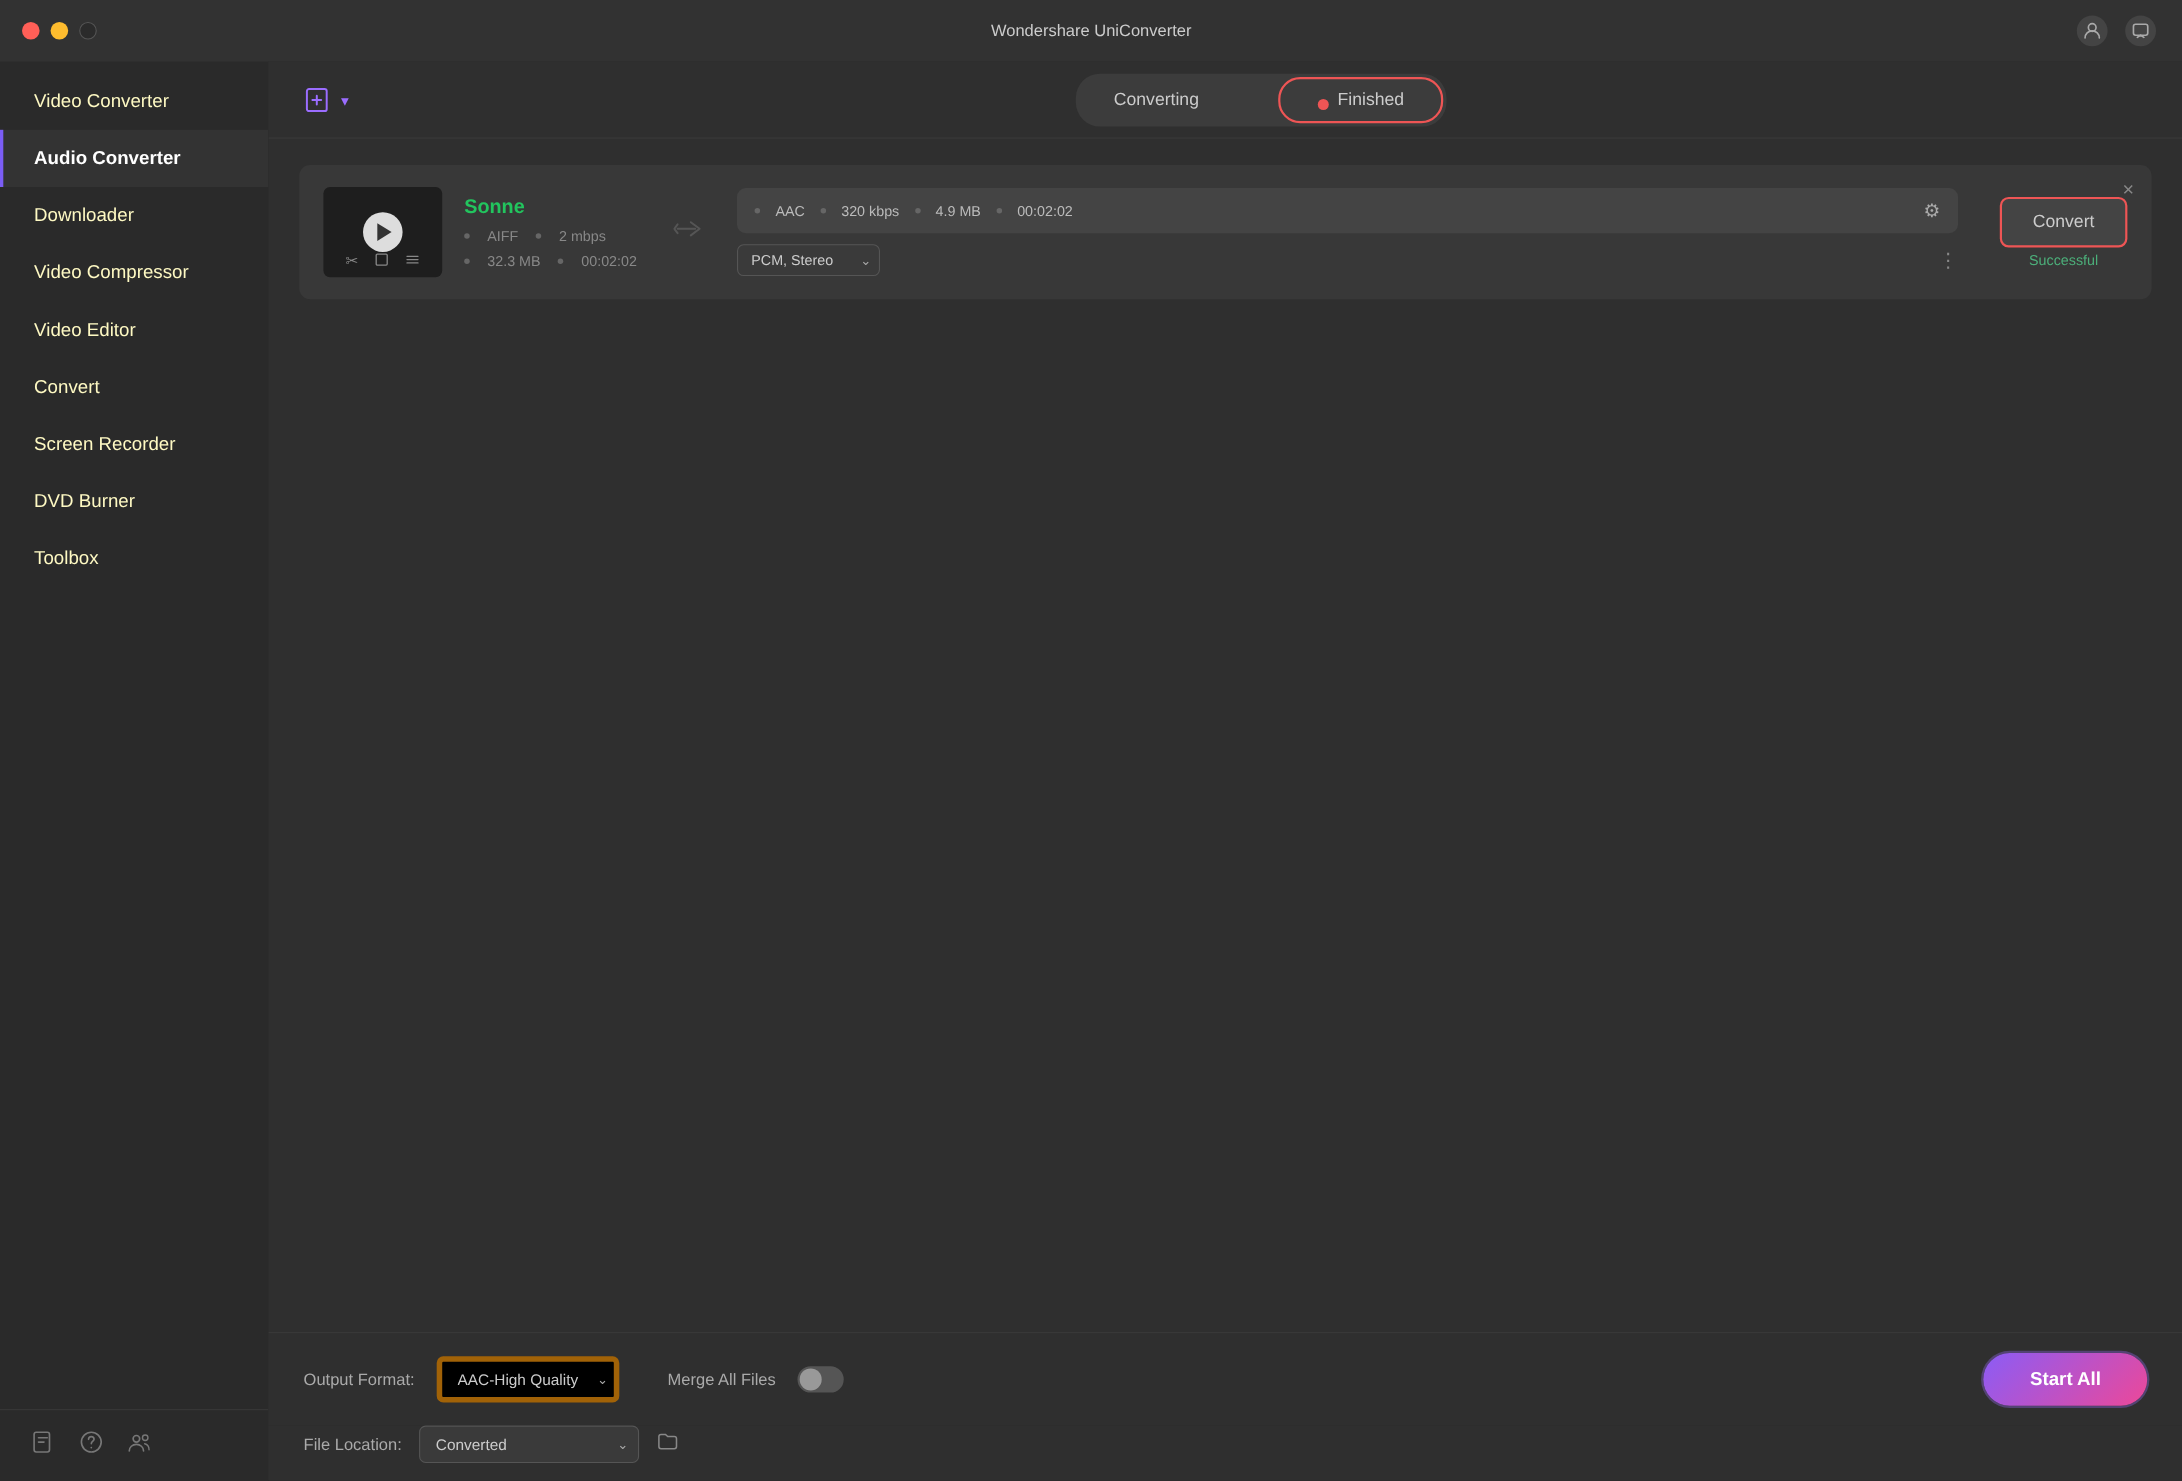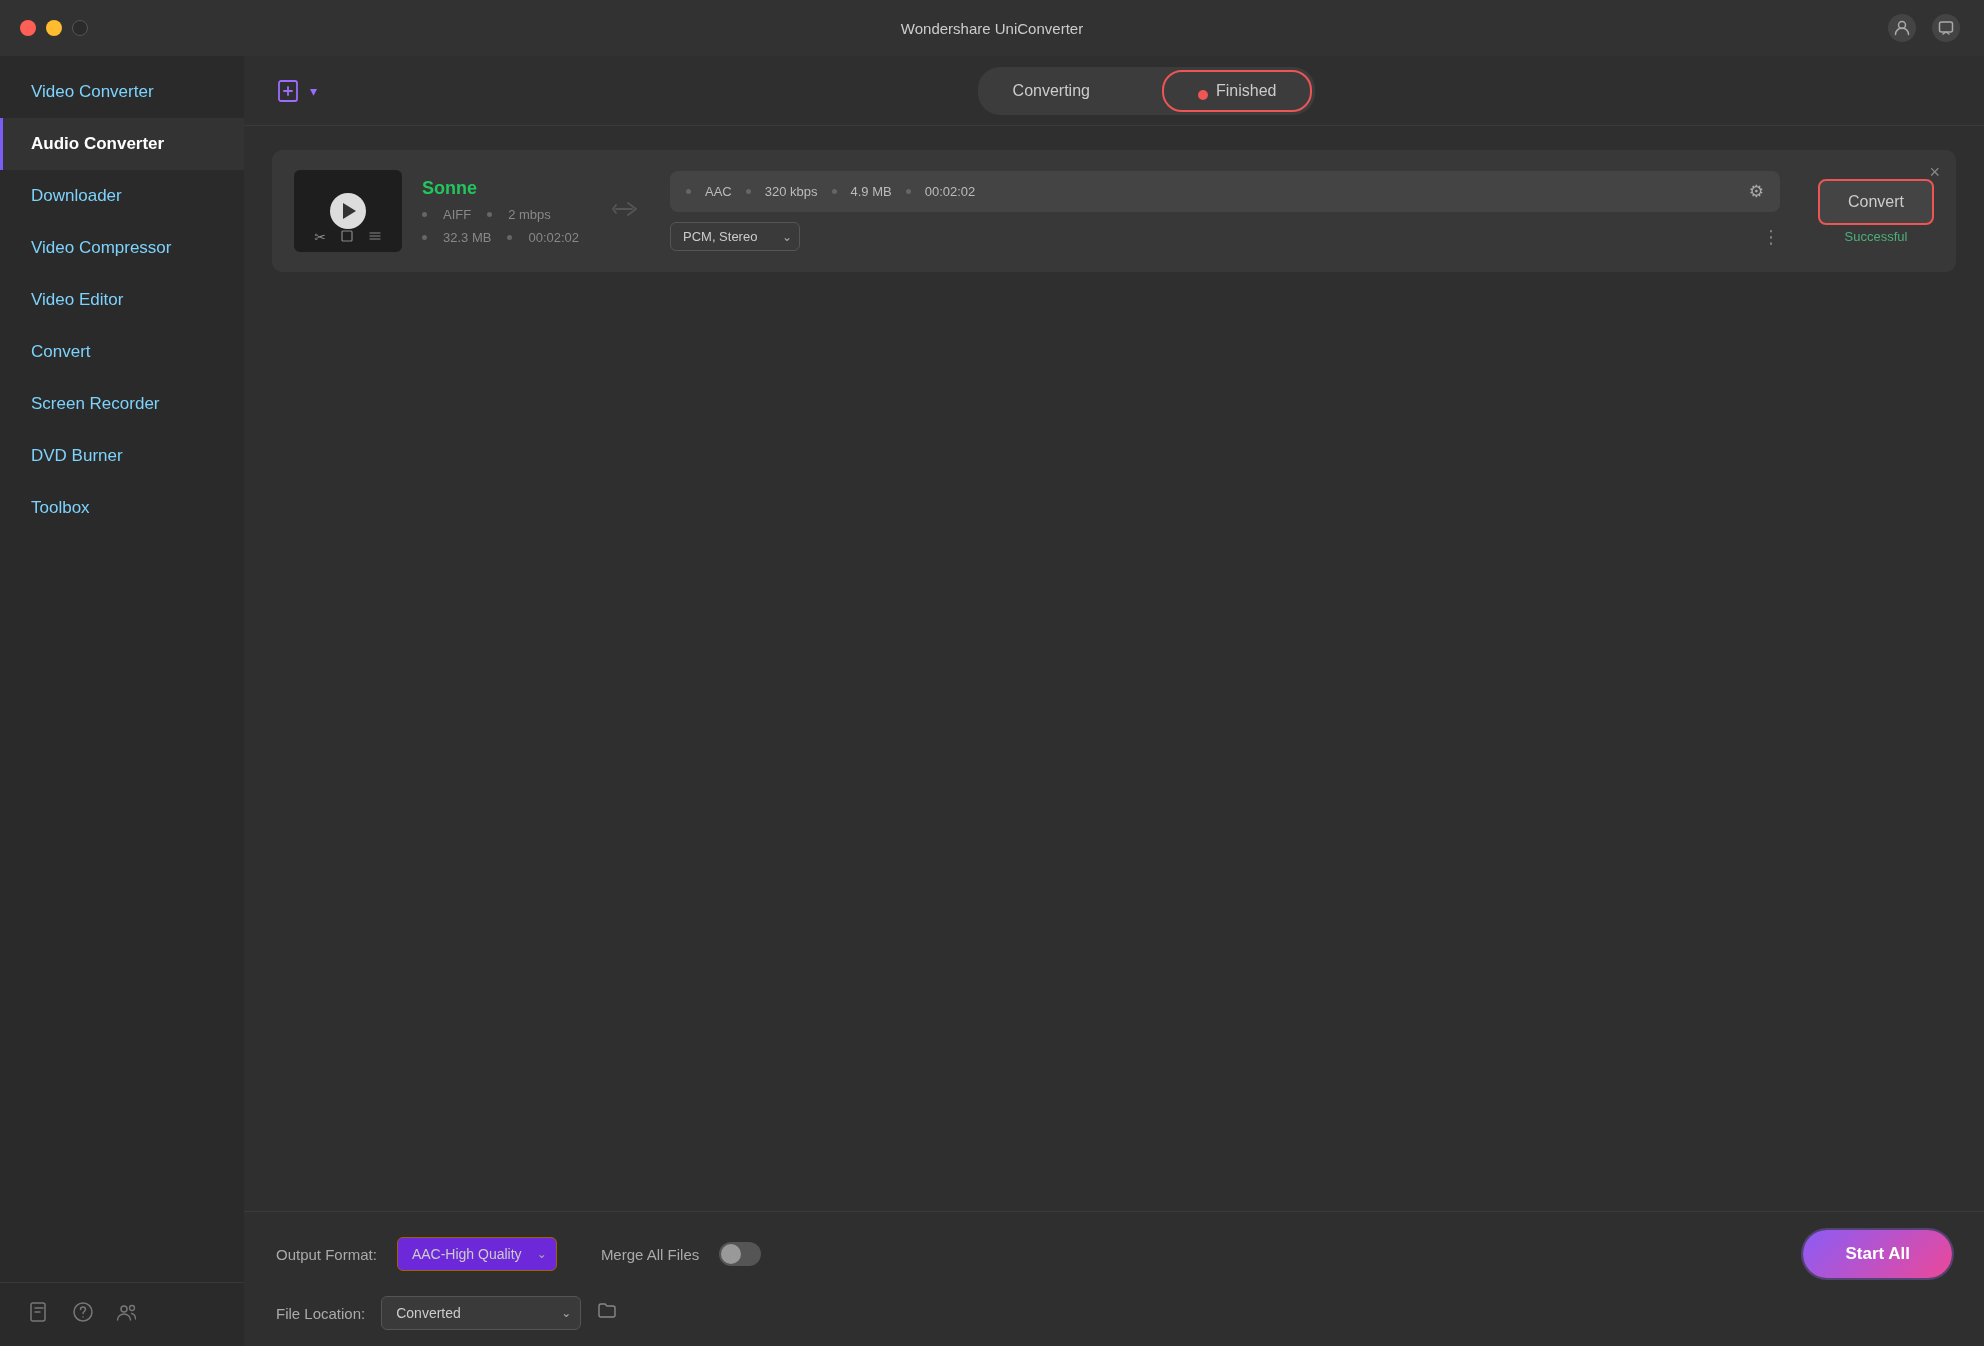--- a/index.html
+++ b/index.html
@@ -75,21 +75,21 @@
       width: 244px;
       background: #2a2a2a;
       display: flex;
       flex-direction: column;
       flex-shrink: 0;
       padding-top: 10px;
     }
     .sidebar-item {
       padding: 16px 28px;
       font-size: 17px;
-      color: #7dd3fc;
+      color: #fef9c3;
       cursor: pointer;
       border-left: 3px solid transparent;
     }
     .sidebar-item.active {
       color: #ffffff;
       font-weight: 600;
       border-left: 3px solid #7b5df5;
       background: #333;
     }
     .sidebar-bottom {
@@ -380,22 +380,22 @@
       display: flex;
       align-items: center;
       gap: 20px;
       flex-shrink: 0;
     }
     .bottom-label {
       font-size: 15px;
       color: #aaa;
     }
     .output-format-select {
-      background: #6d28d9;
-      border: 1px solid #a16207;
+      background: #000000;
+      border: 5px solid #a16207;
       border-radius: 6px;
       padding: 8px 32px 8px 14px;
       color: #ccc;
       font-size: 14px;
       cursor: pointer;
       appearance: none;
       -webkit-appearance: none;
       min-width: 160px;
     }
     .select-wrapper {

